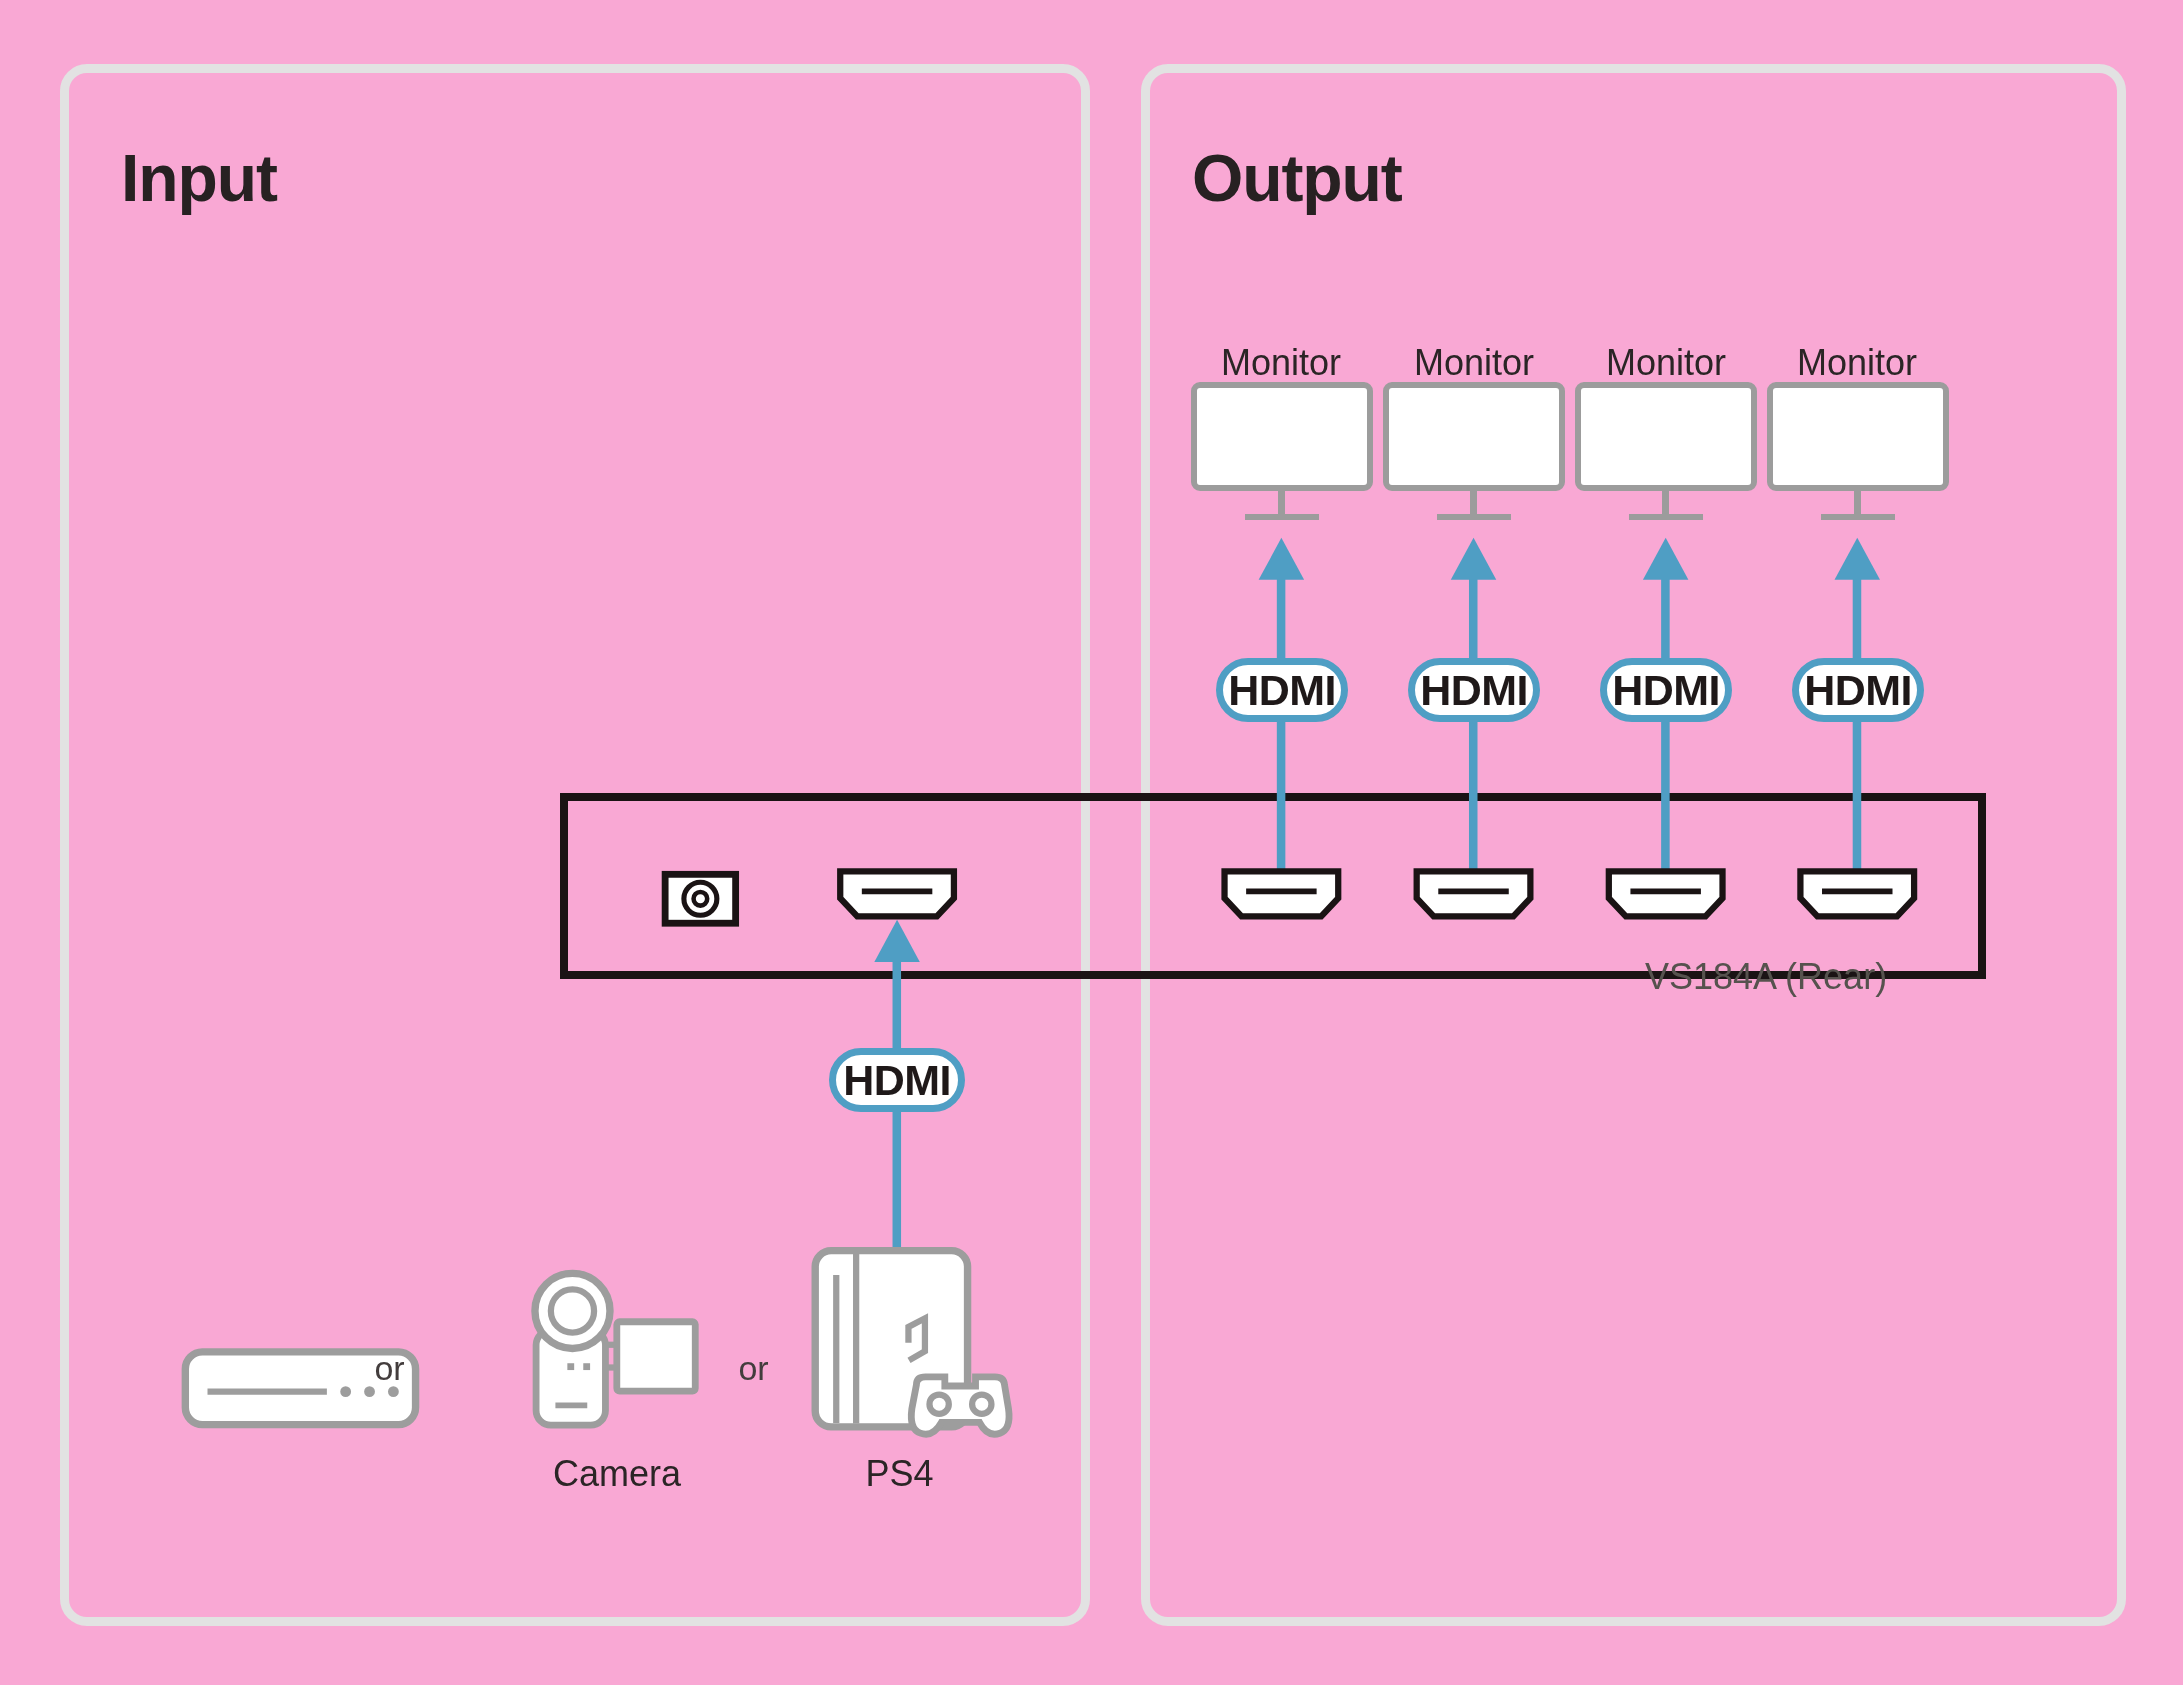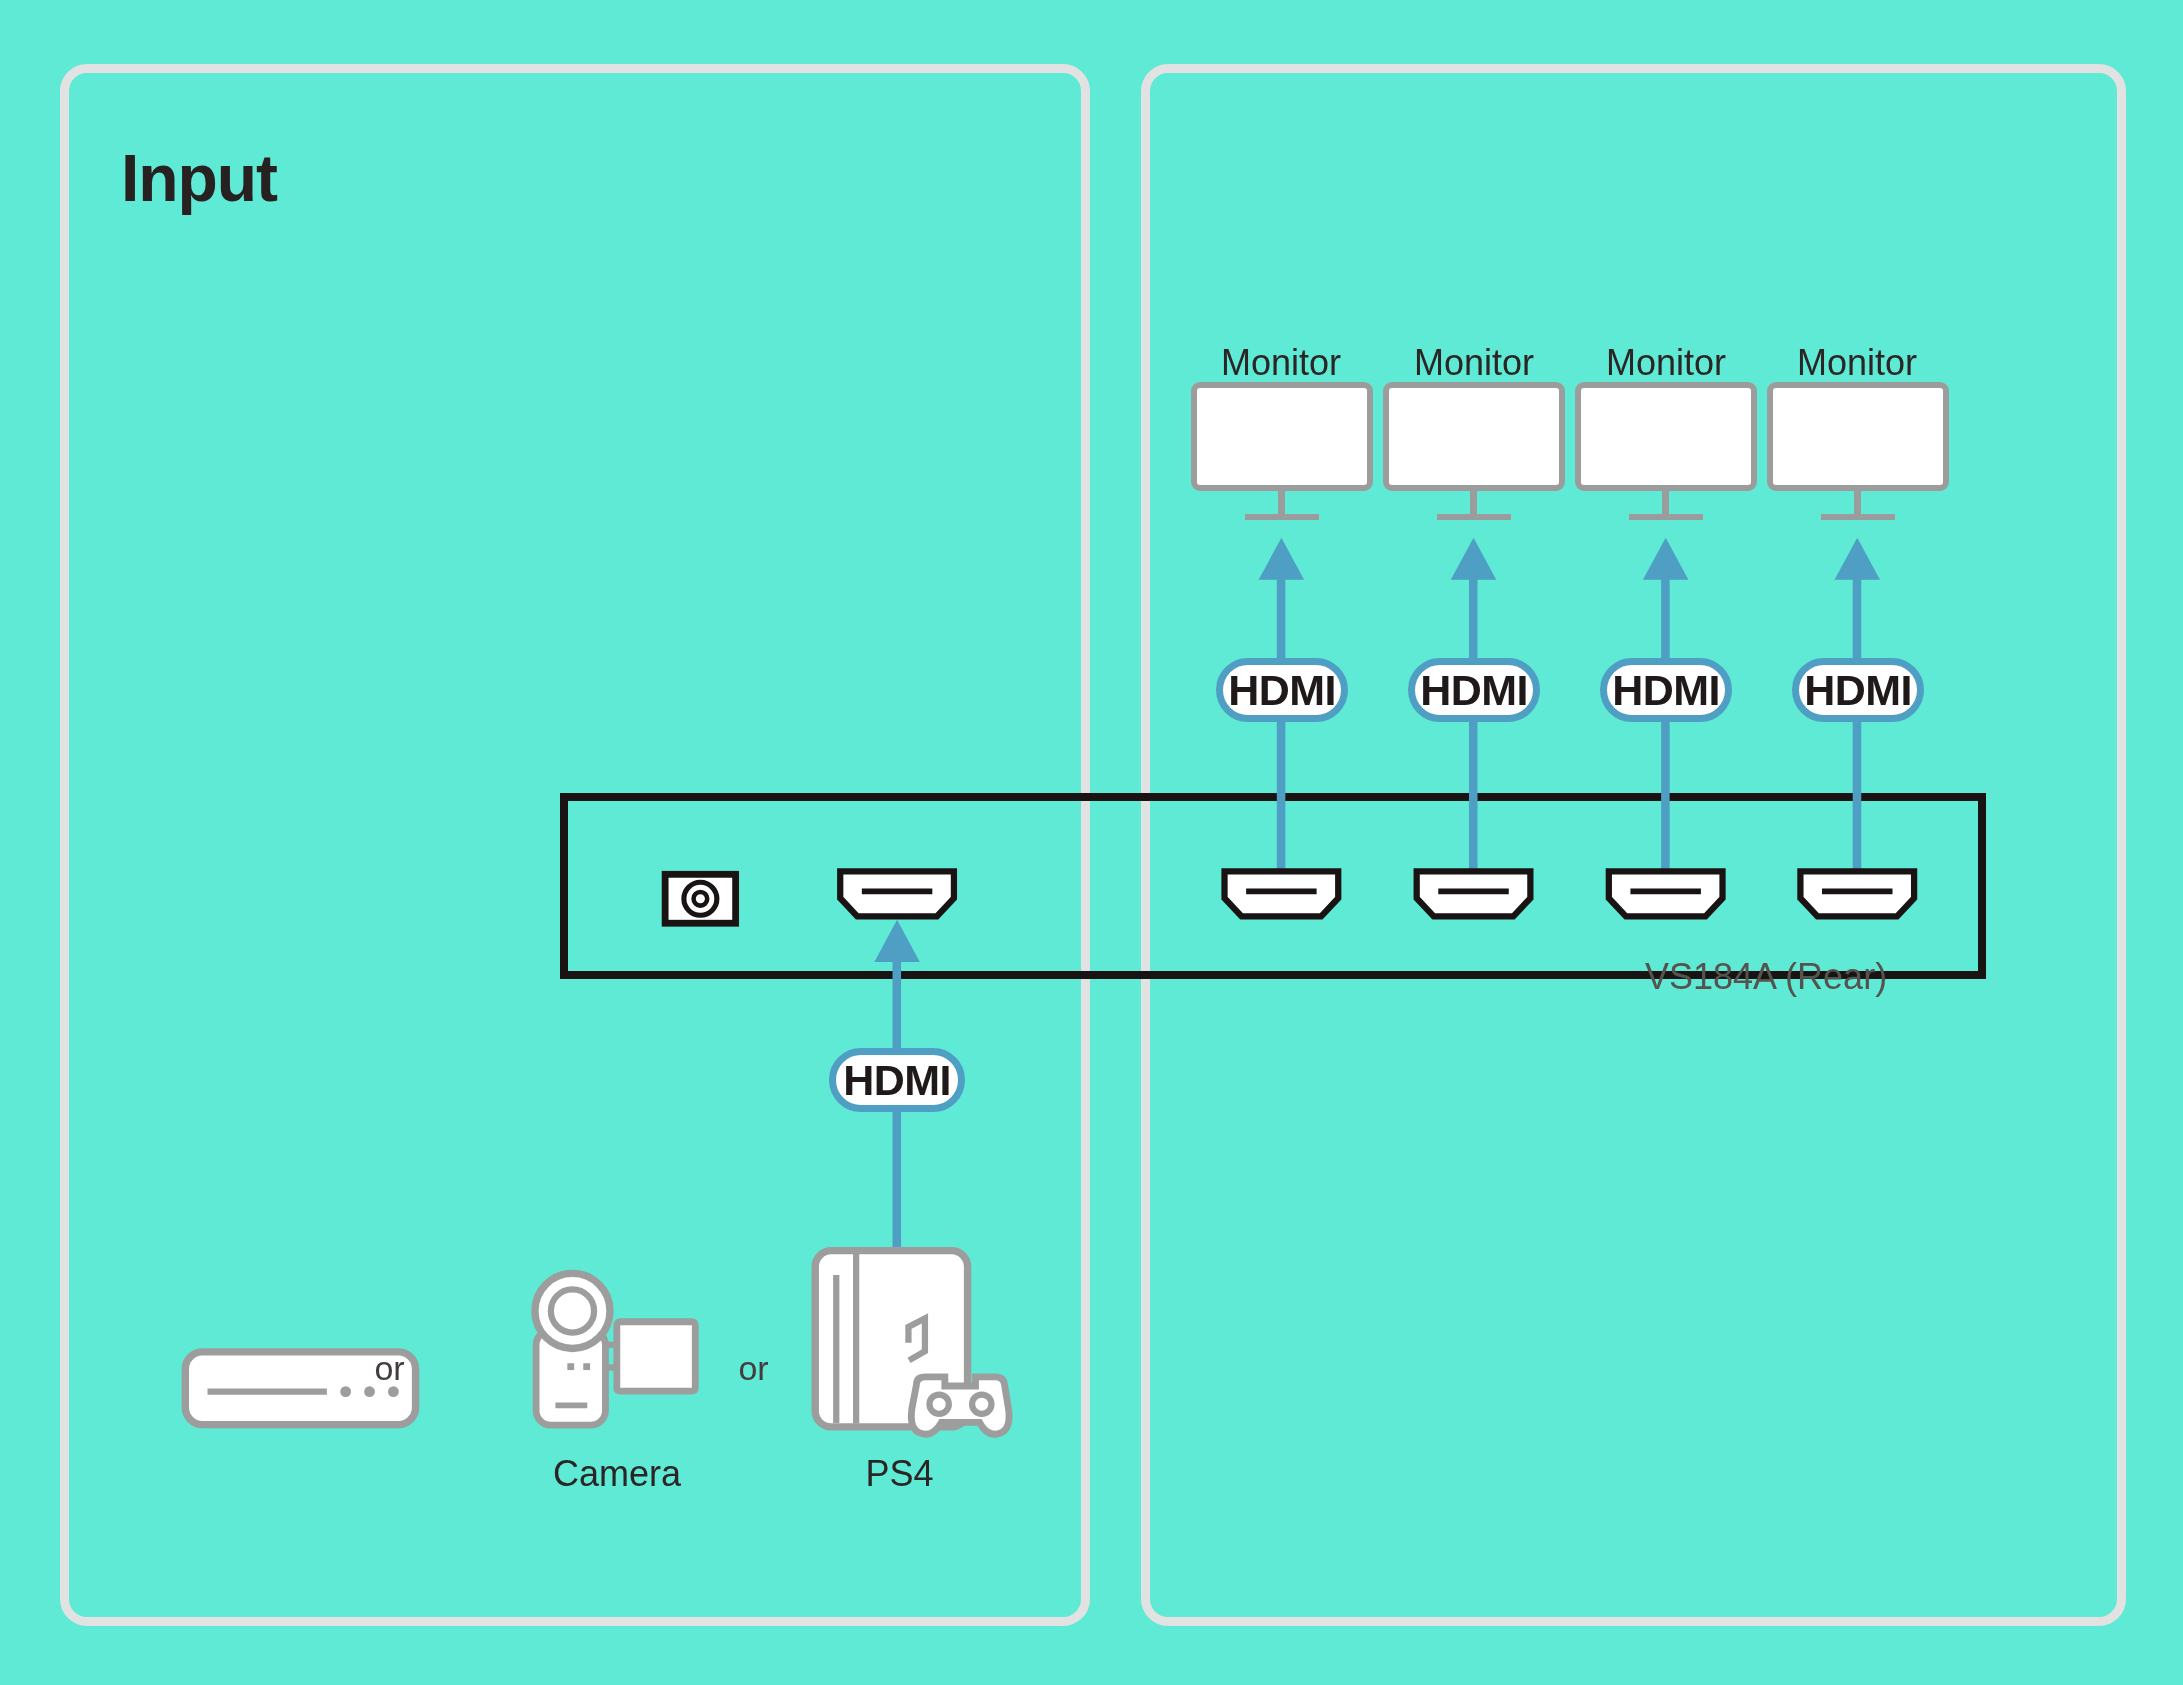--- a/index.html
+++ b/index.html
@@ -1,17 +1,17 @@
 <!DOCTYPE html>
 <html style="font-size:9px"><head>
 <meta charset="utf-8">
 <style>
   html,body{margin:0;padding:0;background:#ffffff;}
   body{font-family:"Liberation Sans","DejaVu Sans",sans-serif;}
-  .canvas{position:relative;width:2183px;height:1685px;background:#5eead4;overflow:hidden;}
+  .canvas{position:relative;width:2183px;height:1685px;background:#f9a8d4;overflow:hidden;}
   .panel{position:absolute;top:64px;height:1562px;border:9px solid #E2E2E2;border-radius:27px;box-sizing:border-box;background:transparent;}
   .panel.input{left:60px;width:1030px;}
   .panel.output{left:1141px;width:985px;}
   .title{position:absolute;font-size:66px;font-weight:700;color:#272122;letter-spacing:-1.1px;}
   .title.input{left:121px;top:140px;}
   .title.output{left:1192px;top:140px;}
   .mon-label{position:absolute;top:342px;width:192px;text-align:center;font-size:36px;color:#2B2526;}
   .mon-screen{position:absolute;top:382px;width:182px;height:109px;border:6.3px solid #9C9C9C;border-radius:9px;box-sizing:border-box;background:#fff;}
   .mon-stem{position:absolute;top:491px;width:7.4px;height:24px;background:#9C9C9C;}
   .mon-base{position:absolute;top:514px;width:74px;height:6.3px;background:#9C9C9C;}
@@ -26,20 +26,21 @@
 </style>
 </head>
 <body>
 
 <div class="canvas">
 
   <div class="panel input"></div>
   <div class="panel output"></div>
 
   <div class="title input">Input</div>
+  <div class="title output">Output</div>
 
   <div class="mon-label" style="left:1185px">Monitor</div>
   <div class="mon-label" style="left:1378px">Monitor</div>
   <div class="mon-label" style="left:1570px">Monitor</div>
   <div class="mon-label" style="left:1761px">Monitor</div>
 
   <div class="mon-screen" style="left:1191px"></div>
   <div class="mon-stem" style="left:1278px"></div>
   <div class="mon-base" style="left:1245px"></div>
 

